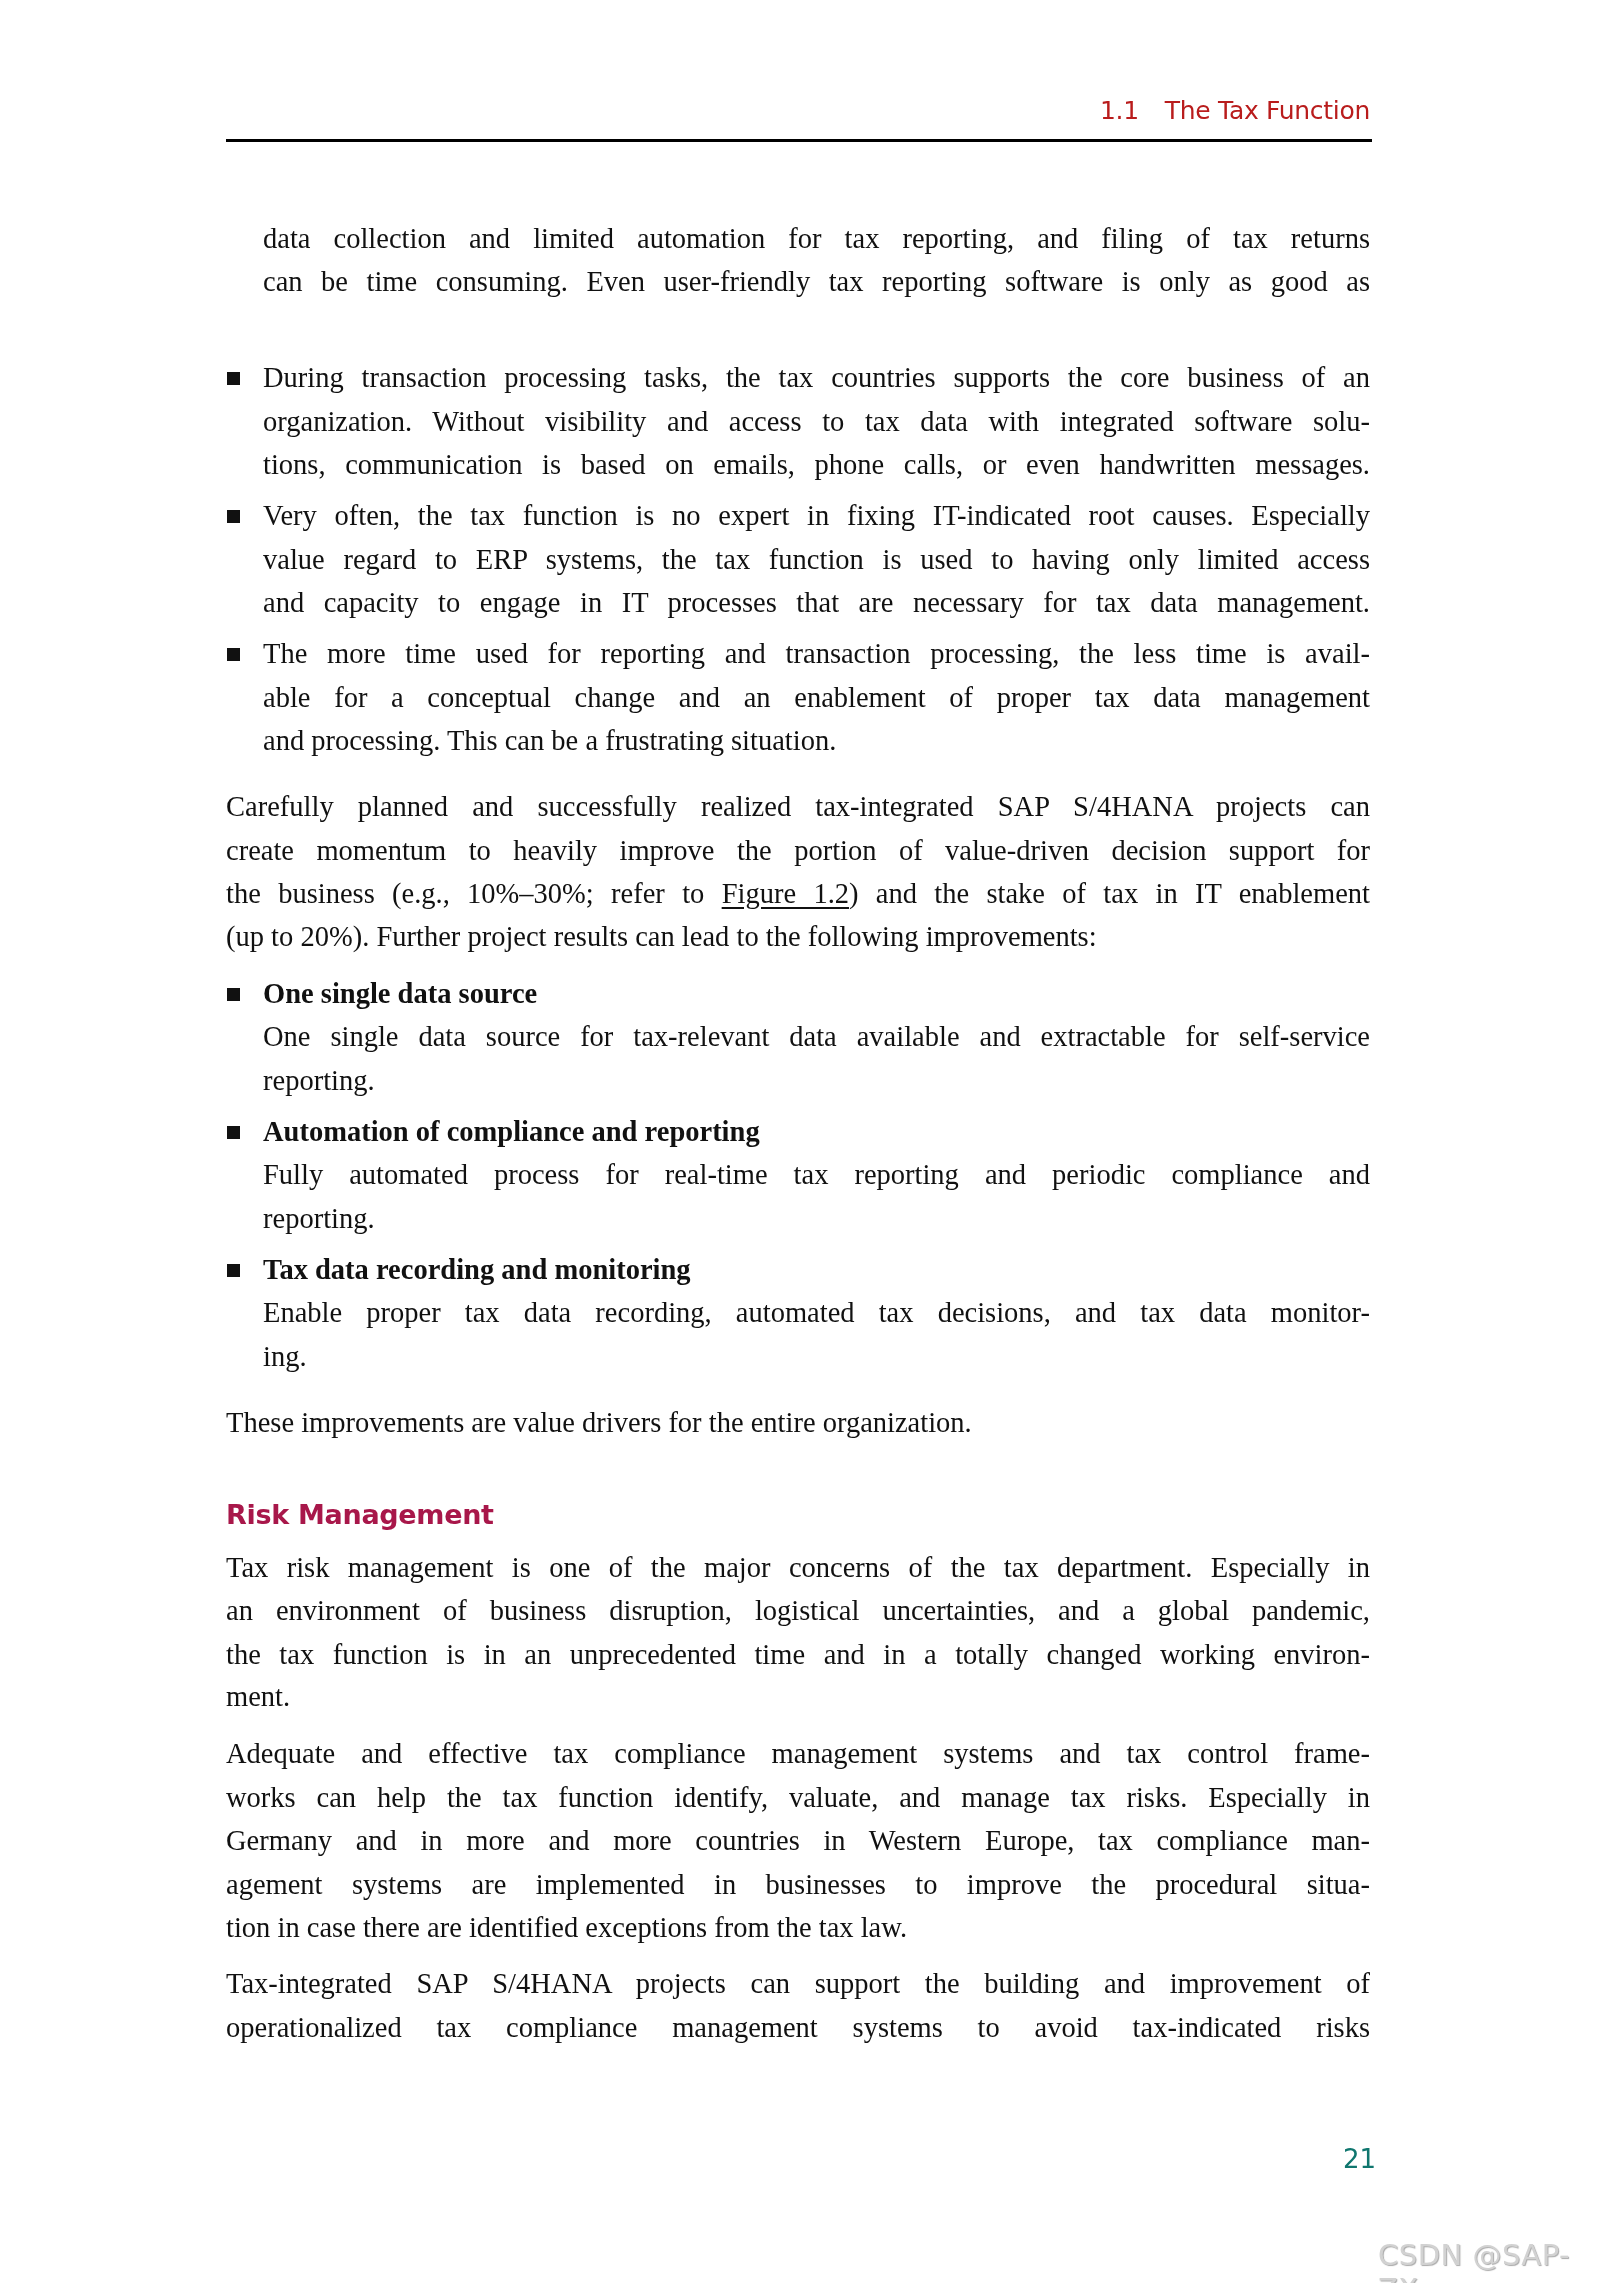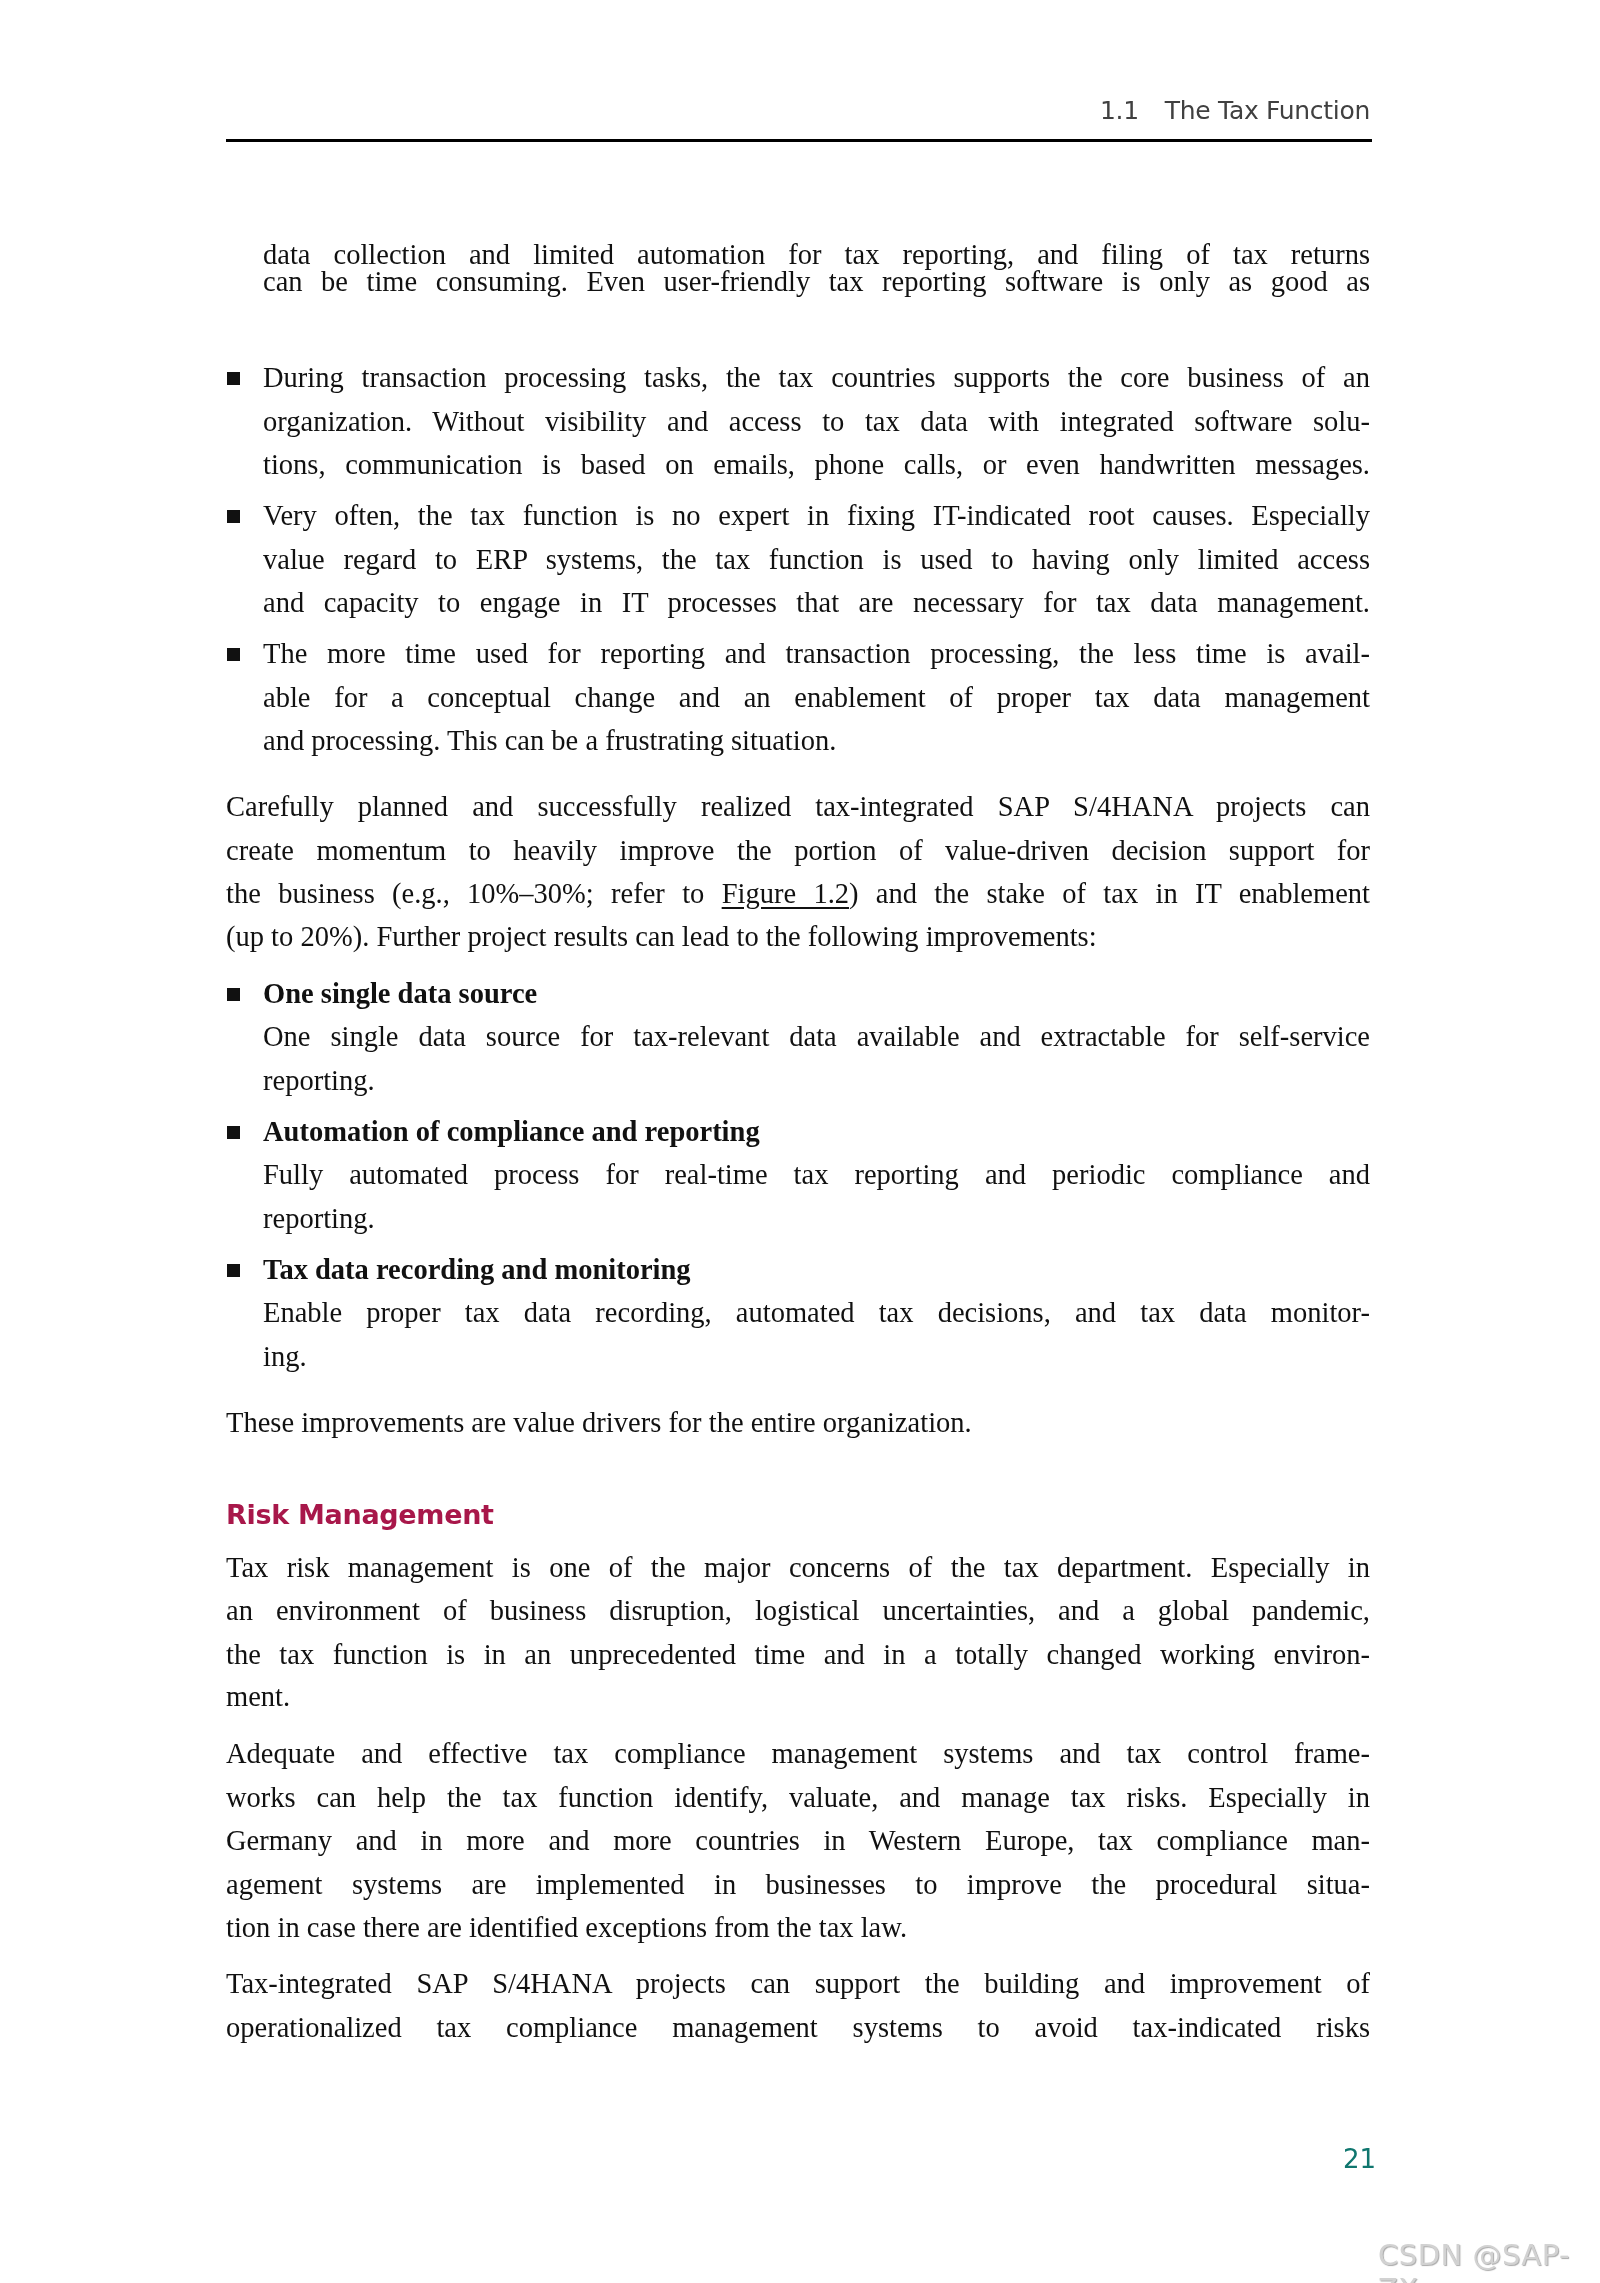--- a/index.html
+++ b/index.html
@@ -1,20 +1,20 @@
 <!DOCTYPE html>
 <html><head>
 <meta charset="utf-8">
 <style>
   html, body { margin: 0; padding: 0; }
   body { width: 1600px; height: 2283px; background: #ffffff; position: relative; overflow: hidden; }
   .page { position: absolute; left: 0; top: 0; width: 1600px; height: 2283px; background: #fff; }
   .running-head {
     position: absolute; right: 230px; top: 96px;
-    font-family: "DejaVu Sans", sans-serif; font-size: 25px; color: #404040;
+    font-family: "DejaVu Sans", sans-serif; font-size: 25px; color: #b91c1c;
     letter-spacing: -0.3px;
   }
   .running-head .num { margin-right: 26px; }
   .head-rule { position: absolute; left: 226px; top: 139px; width: 1146px; height: 3px; background: #000; }
   .line {
     position: absolute; height: 44px; line-height: 44px;
     font-family: "Liberation Serif", "DejaVu Serif", serif; font-size: 28.5px; color: #111;
     white-space: nowrap; overflow: visible;
     text-align: justify; text-align-last: justify;
   }
@@ -40,21 +40,21 @@
 </head>
 <body>
 
 <div class="page">
 
   <div class="running-head">
     <span class="num">1.1</span><span>The Tax Function</span>
   </div>
   <div class="head-rule"></div>
 
-  <div class="line l1" style="top:233px">data collection and limited automation for tax reporting, and filing of tax returns</div>
+  <div class="line l1" style="top:217px">data collection and limited automation for tax reporting, and filing of tax returns</div>
   <div class="line l1" style="top:260px">can be time consuming. Even user-friendly tax reporting software is only as good as</div>
 
   <div class="bullet" style="top:372px"></div>
   <div class="line l1" style="top:356px">During transaction processing tasks, the tax countries supports the core business of an</div>
   <div class="line l1" style="top:400px">organization. Without visibility and access to tax data with integrated software solu-</div>
   <div class="line l1" style="top:443px">tions, communication is based on emails, phone calls, or even handwritten messages.</div>
 
   <div class="bullet" style="top:510px"></div>
   <div class="line l1" style="top:494px">Very often, the tax function is no expert in fixing IT-indicated root causes. Especially</div>
   <div class="line l1" style="top:538px">value regard to ERP systems, the tax function is used to having only limited access</div>

